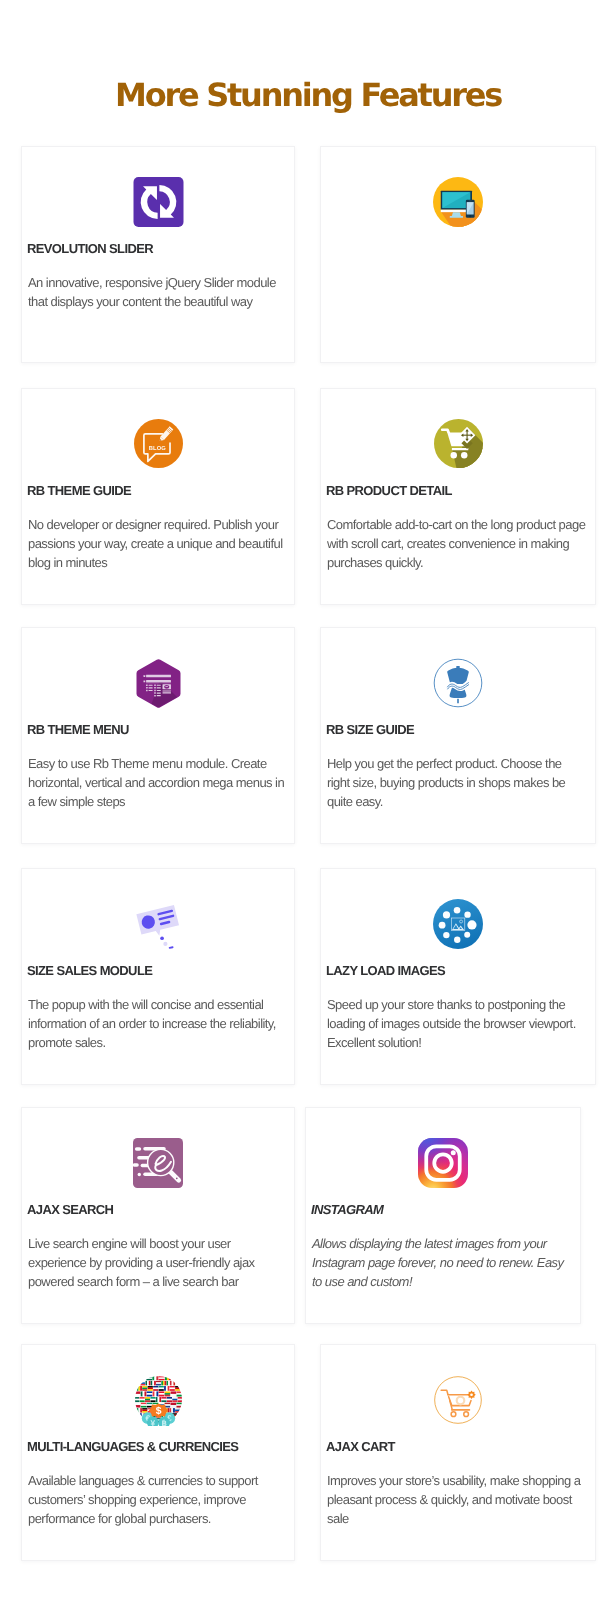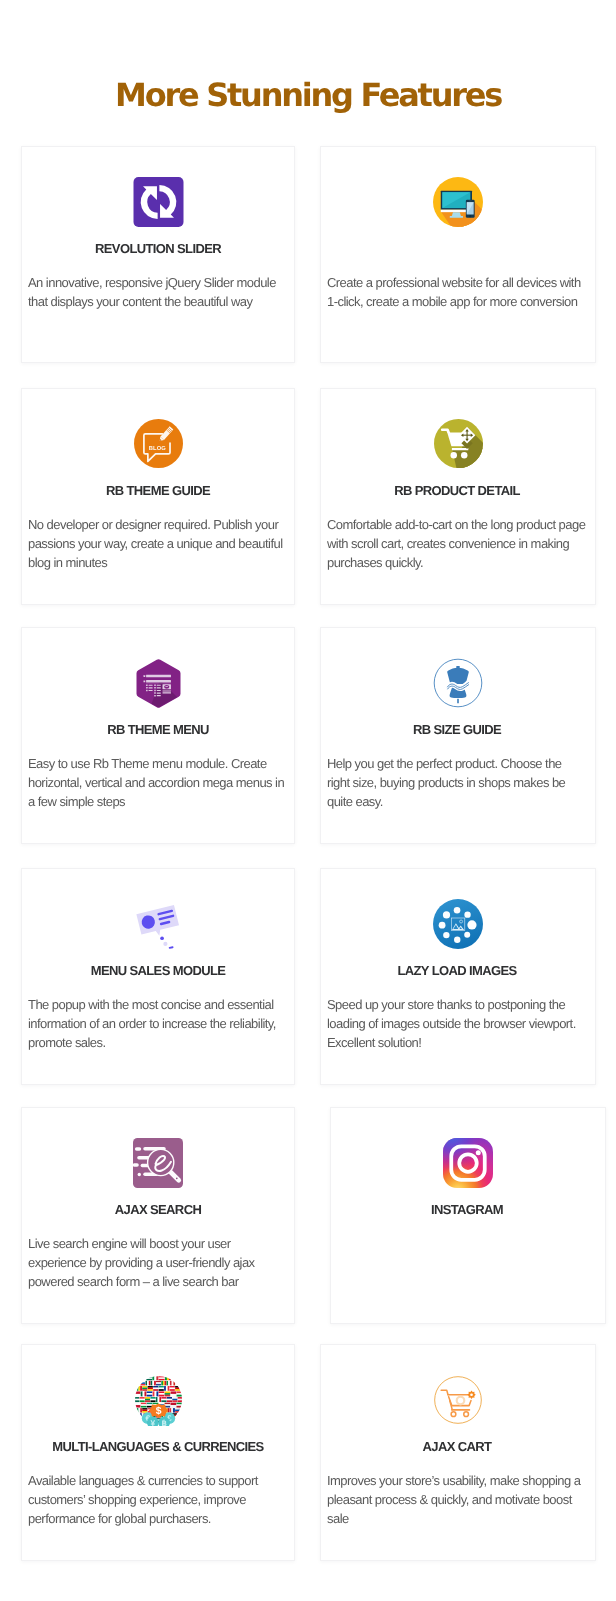--- a/index.html
+++ b/index.html
@@ -35,21 +35,20 @@
     border:1px solid #f1f1f3;
     box-sizing:border-box;
     box-shadow:0 1px 4px rgba(20,20,40,0.045);
   }
   .card .icon-wrap {
     position:absolute; left:0; top:26px; width:100%; height:58px;
     display:flex; align-items:center; justify-content:center;
   }
   .card .ctitle {
     position:absolute; left:5px; top:94px; width:262px;
-    text-align:center;
     font-size:13px; font-weight:700; color:#2f3032;
     letter-spacing:-0.62px; line-height:16px;
     font-family:"Liberation Sans", sans-serif;
   }
   .card .cdesc {
     position:absolute; left:6px; top:126px; width:259px;
     font-size:13px; color:#5a5a5a; line-height:19px; letter-spacing:-0.55px;
     font-family:"Liberation Sans", sans-serif;
   }
 </style>
@@ -91,21 +90,20 @@
     <path fill="#a8dcec" d="M40 70.3 L53.5 70.3 L56 78.5 L37.5 78.5 Z"></path>
     <rect x="33.5" y="78" width="26.5" height="3.4" rx="0.6" fill="#a8dcec"></rect>
     <rect x="65.7" y="45.3" width="17.6" height="36.3" rx="2.8" fill="#14384f"></rect>
     <rect x="67.6" y="50.5" width="13.8" height="24.5" fill="#a6cfe8"></rect>
     <path fill="#c3e2f4" d="M67.6 50.5 L81.4 50.5 L67.6 75 Z"></path>
     <circle cx="74.5" cy="78.3" r="2.1" fill="#0d2b3e"></circle>
     <rect x="71.6" y="47.6" width="5.8" height="1.1" rx="0.55" fill="#38596f"></rect>
   </g>
 </svg>
         </div>
-        <div class="cdesc">Create a professional website for all devices with 1-click, create a mobile app for more conversion</div>
       </div>
       <div class="card" style="left: 0px; top: 241.5px; width: 274px;">
         <div class="icon-wrap">
           <svg width="49" height="49" viewBox="0 0 100 100">
   <circle cx="50" cy="50" r="50" fill="#e87c0d"></circle>
   <g fill="none" stroke="#fdf6ef" stroke-width="3.5" stroke-linejoin="round" stroke-linecap="round">
     <path d="M58 30.3 L23.2 30.3 A3 3 0 0 0 20.2 33.3 L20.2 68.3 A3 3 0 0 0 23.2 71.3 L28.3 71.3 L28.3 86.6 L44 71.3 L70.5 71.3 A3 3 0 0 0 73.5 68.3 L73.5 49"></path>
   </g>
   <text x="47.6" y="62.3" text-anchor="middle" font-family="Liberation Sans, sans-serif" font-size="11.8" font-weight="700" letter-spacing="0.3" fill="#fdf6ef">BLOG</text>
   <g transform="rotate(42 62 34)">
@@ -236,22 +234,22 @@
       <rect x="54" y="29" width="31.5" height="4.8" rx="2.4"></rect>
       <rect x="54" y="39" width="31.5" height="4.8" rx="2.4"></rect>
       <rect x="54" y="49" width="21" height="4.8" rx="2.4"></rect>
     </g>
   </g>
   <circle cx="60" cy="78" r="3.6" fill="#5d4ef0"></circle>
   <circle cx="66.5" cy="89" r="4.1" fill="#ded9f9"></circle>
   <rect x="73" y="94.5" width="9.5" height="3.6" rx="1.8" fill="#5d4ef0" transform="rotate(-12 77.5 96.3)"></rect>
 </svg>
         </div>
-        <div class="ctitle">MENU SALES MODULE</div>
-        <div class="cdesc">The popup with the most concise and essential information of an order to increase the reliability, promote sales.</div>
+        <div class="ctitle">SIZE SALES MODULE</div>
+        <div class="cdesc">The popup with the will concise and essential information of an order to increase the reliability, promote sales.</div>
       </div>
       <div class="card" style="left: 0px; top: 961px; width: 274px;">
         <div class="icon-wrap">
           <svg width="50" height="50" viewBox="0 0 100 100">
   <rect x="0" y="0" width="100" height="100" rx="9" fill="#9a5d8c"></rect>
   <g fill="#fdfbfd">
     <rect x="3.8" y="18.6" width="12.6" height="7" rx="3.5"></rect>
     <rect x="20.5" y="17.9" width="45" height="7" rx="3.5"></rect>
     <rect x="8.4" y="36.2" width="32" height="7" rx="3.5"></rect>
     <rect x="-1" y="50.5" width="12.6" height="7" rx="3.5"></rect>
@@ -297,21 +295,21 @@
     <circle cx="56.2" cy="45" r="3"></circle>
   </g>
   <path fill="#dceffa" d="M37.9 61.8 L45.8 48.5 L51.9 58.2 L55.4 53.2 L62.3 61.8 Z"></path>
   <path fill="#2588c8" d="M40.6 60.1 L45.8 51.5 L50.7 60.1 Z"></path>
   <path fill="#2588c8" d="M52.9 60.1 L55.4 56.1 L57.9 60.1 Z"></path>
 </svg>
         </div>
         <div class="ctitle">LAZY LOAD IMAGES</div>
         <div class="cdesc">Speed up your store thanks to postponing the loading of images outside the browser viewport. Excellent solution!</div>
       </div>
-      <div class="card" style="left: 309px; top: 961px; width: 276px;">
+      <div class="card" style="left: 284px; top: 961px; width: 276px; font-style: italic;">
         <div class="icon-wrap">
           <svg width="50" height="50" viewBox="0 0 100 100">
   <defs>
     <radialGradient id="ig-g" cx="0.3" cy="1.05" r="1.25">
       <stop offset="0" stop-color="#ffdd80"></stop>
       <stop offset="0.1" stop-color="#fcc247"></stop>
       <stop offset="0.2" stop-color="#f89b33"></stop>
       <stop offset="0.3" stop-color="#f4762c"></stop>
       <stop offset="0.4" stop-color="#ee3f59"></stop>
       <stop offset="0.5" stop-color="#e82a76"></stop>
@@ -326,20 +324,21 @@
     </radialGradient>
   </defs>
   <rect x="0" y="0" width="100" height="100" rx="28" fill="url(#ig-g)"></rect>
   <rect x="0" y="0" width="100" height="100" rx="28" fill="url(#ig-b)"></rect>
   <rect x="16.5" y="16.5" width="67" height="67" rx="20" fill="none" stroke="#ffffff" stroke-width="7.5"></rect>
   <circle cx="50" cy="50" r="17.5" fill="none" stroke="#ffffff" stroke-width="7.5"></circle>
   <circle cx="70.5" cy="29.5" r="5" fill="#ffffff"></circle>
 </svg>
         </div>
         <div class="ctitle">INSTAGRAM</div>
+        <div class="cdesc">Allows displaying the latest images from your Instagram page forever, no need to renew. Easy to use and custom!</div>
       </div>
       <div class="card" style="left: 0px; top: 1198px; width: 274px;">
         <div class="icon-wrap">
           <svg width="51" height="51" viewBox="-2 -2 104 104">
   <defs>
     <clipPath id="mlc-clip">
                 <circle cx="50" cy="48" r="48"></circle>
               </clipPath>
     <radialGradient id="mlc-sh" cx="0.37" cy="0.3" r="0.85">
       <stop offset="0.45" stop-color="#000000" stop-opacity="0"></stop>

